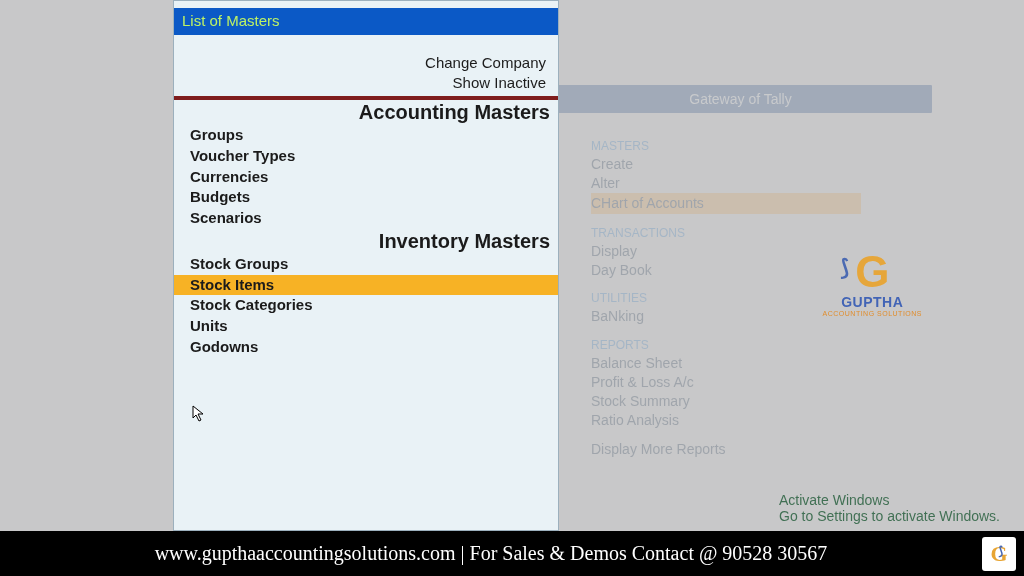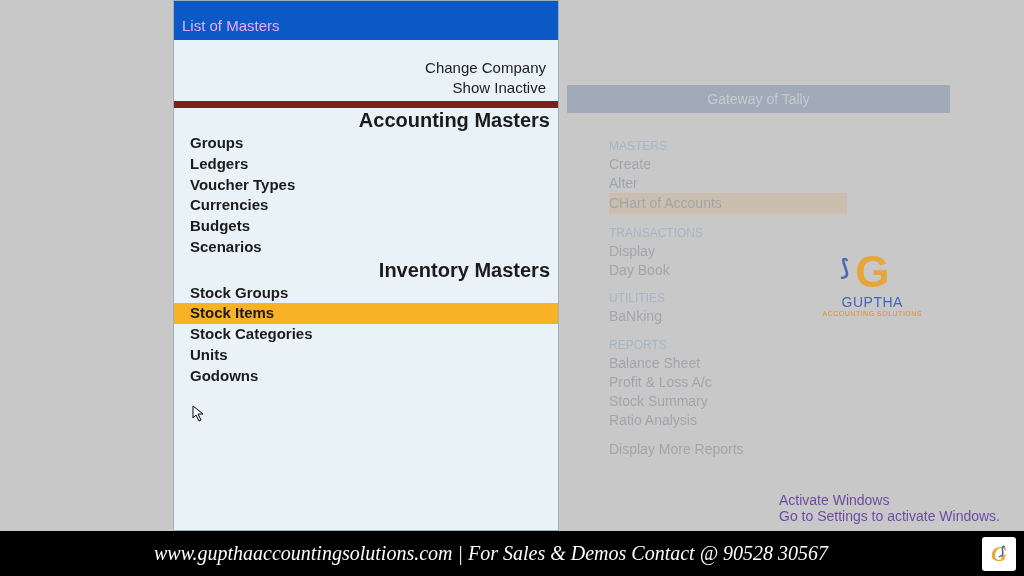--- a/index.html
+++ b/index.html
@@ -15,31 +15,32 @@
     position: absolute;
     left: 173px;
     top: 0;
     width: 386px;
     height: 531px;
     background: #e9f2f6;
     border: 1px solid #9cb0bd;
   }
   .masters-header {
     background: #0b59c6;
-    color: #f0abfc;
-    padding: 16px 8px 6px 8px;
+    color: #bef264;
+    padding: 4px 8px 6px 8px;
     font-size: 15px;
     font-weight: 400;
+    margin-top: 7px;
   }
   .masters-actions {
     text-align: right;
     padding: 18px 12px 4px 8px;
     font-size: 15px;
     color: #1c1c1c;
-    border-bottom: 7px solid #7f1d1d;
+    border-bottom: 4px solid #7f1d1d;
   }
   .masters-actions .line { line-height: 1.3; }
   .section-title {
     font-weight: bold;
     font-size: 20px;
     color: #1b1b1b;
     padding: 1px 8px;
     text-align: right;
   }
   .item {
@@ -58,21 +59,21 @@
     left: 192px;
     top: 405px;
     width: 14px;
     height: 18px;
     pointer-events: none;
   }
   .cursor svg { width: 14px; height: 18px; }
 
   .dimmed-panel {
     position: absolute;
-    left: 567px;
+    left: 549px;
     top: 85px;
     width: 383px;
     height: 440px;
     opacity: 0.28;
   }
   .gateway-header {
     background: #405f8f;
     color: #c9d0d6;
     text-align: center;
     font-size: 14px;
@@ -90,21 +91,21 @@
   }
   .gateway-link {
     color: #3a4e63;
     font-size: 14px;
     line-height: 1.35;
   }
   .gateway-link.sel {
     background: #d6a569;
     display: inline-block;
     padding: 1px 6px 1px 0;
-    width: 238px;
+    width: 270px;
   }
   .logo-wrap {
     position: absolute;
     right: 102px;
     top: 252px;
     text-align: center;
     opacity: 0.95;
   }
   .logo-g {
     font-size: 44px;
@@ -115,55 +116,54 @@
   }
   .logo-c {
     position: absolute;
     left: 18px;
     top: 6px;
     font-size: 22px;
     color: #4565b1;
   }
   .logo-txt {
     color: #3b5fb5;
-    font-weight: normal;
+    font-weight: bold;
     font-size: 14px;
     letter-spacing: 0.5px;
     margin-top: 2px;
   }
   .logo-sub {
     color: #e28a24;
     font-size: 7px;
     letter-spacing: 0.5px;
   }
   .activate {
     position: absolute;
     right: 24px;
     bottom: 52px;
     text-align: left;
-    color: #4c1d95;
+    color: #14532d;
     opacity: 0.75;
   }
   .activate .t1 { font-size: 14px; }
   .activate .t2 { font-size: 14px; }
 
   .footer-bar {
     position: absolute;
     left: 0;
     bottom: 0;
     width: 1024px;
     height: 45px;
     background: #000;
     color: #fff;
     display: flex;
     align-items: center;
     justify-content: flex-start;
     font-family: Georgia, 'Times New Roman', serif;
     font-size: 20px;
-    font-style: italic;
   }
   .footer-bar .txt {
     flex: 1;
     text-align: center;
   }
   .footer-badge {
     width: 34px;
     height: 34px;
     background: #fff;
     border-radius: 3px;
@@ -222,21 +222,20 @@
 </div>
 
 <div class="masters-panel">
   <div class="masters-header">List of Masters</div>
   <div class="masters-actions">
     <div class="line">Change Company</div>
     <div class="line">Show Inactive</div>
   </div>
   <div class="section-title">Accounting Masters</div>
   <div class="item">Groups</div>
-  <div class="item">Ledgers</div>
   <div class="item">Voucher Types</div>
   <div class="item">Currencies</div>
   <div class="item">Budgets</div>
   <div class="item">Scenarios</div>
   <div class="section-title">Inventory Masters</div>
   <div class="item">Stock Groups</div>
   <div class="item selected">Stock Items</div>
   <div class="item">Stock Categories</div>
   <div class="item">Units</div>
   <div class="item">Godowns</div>

